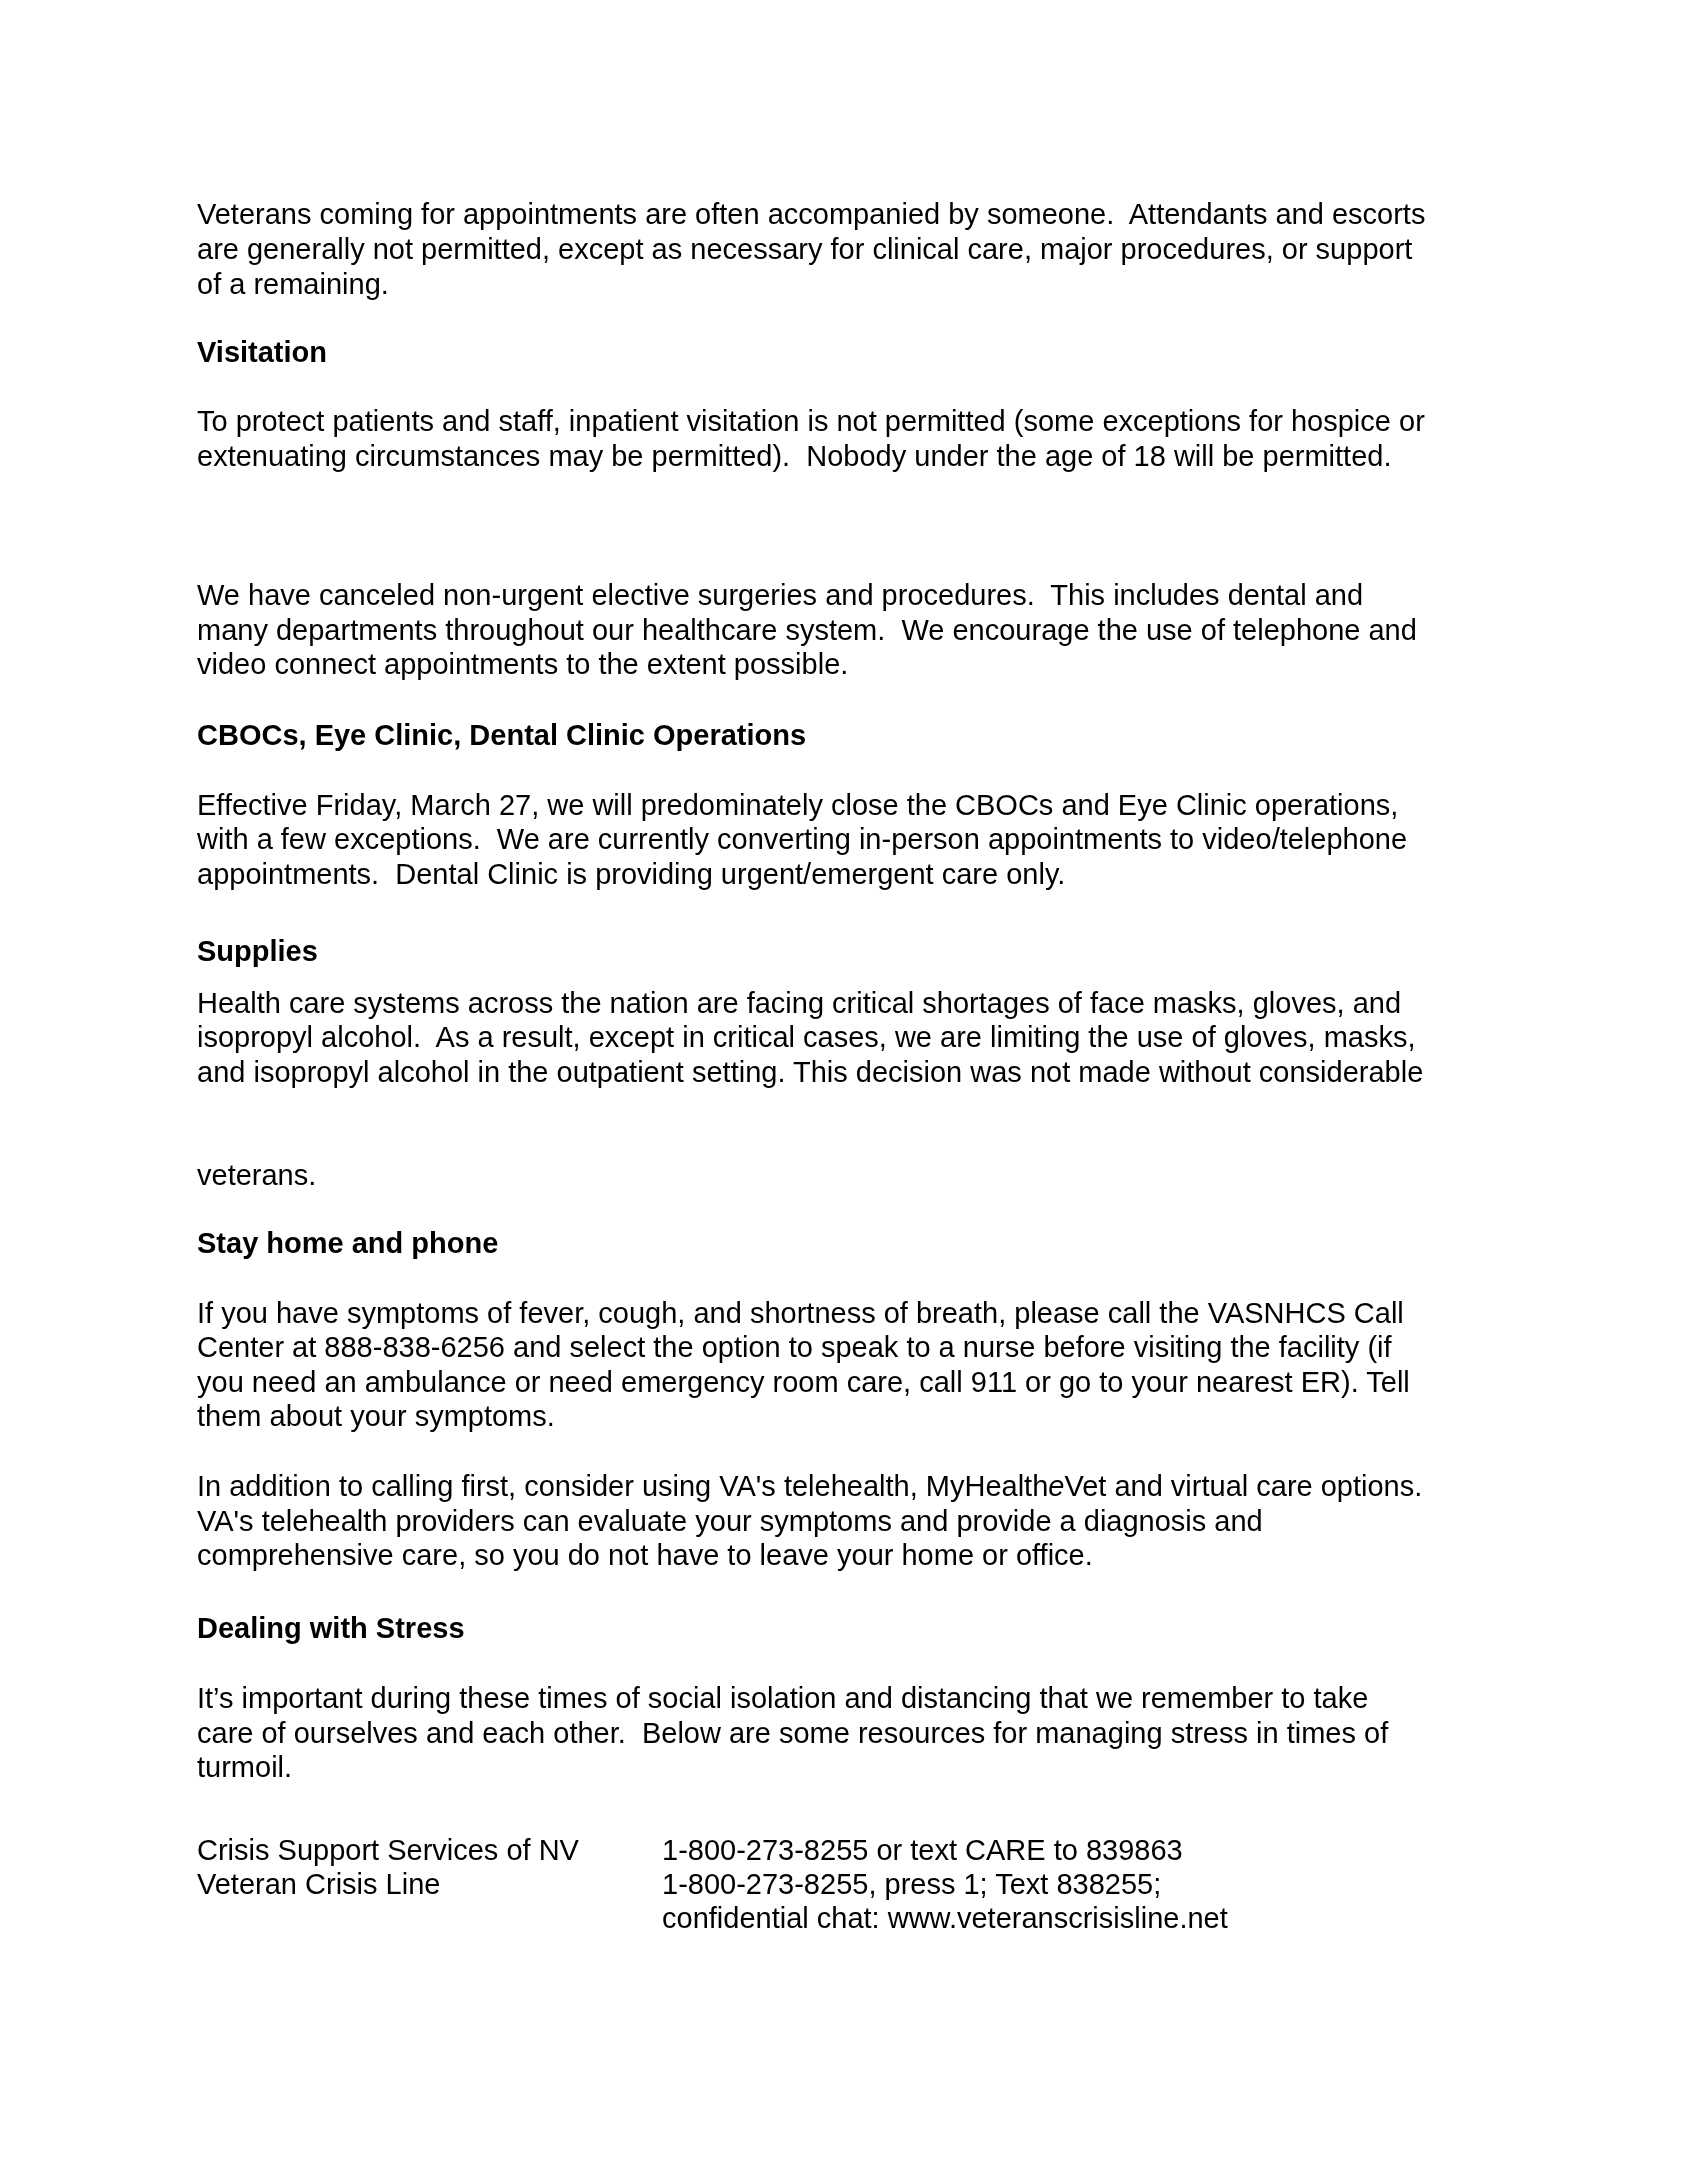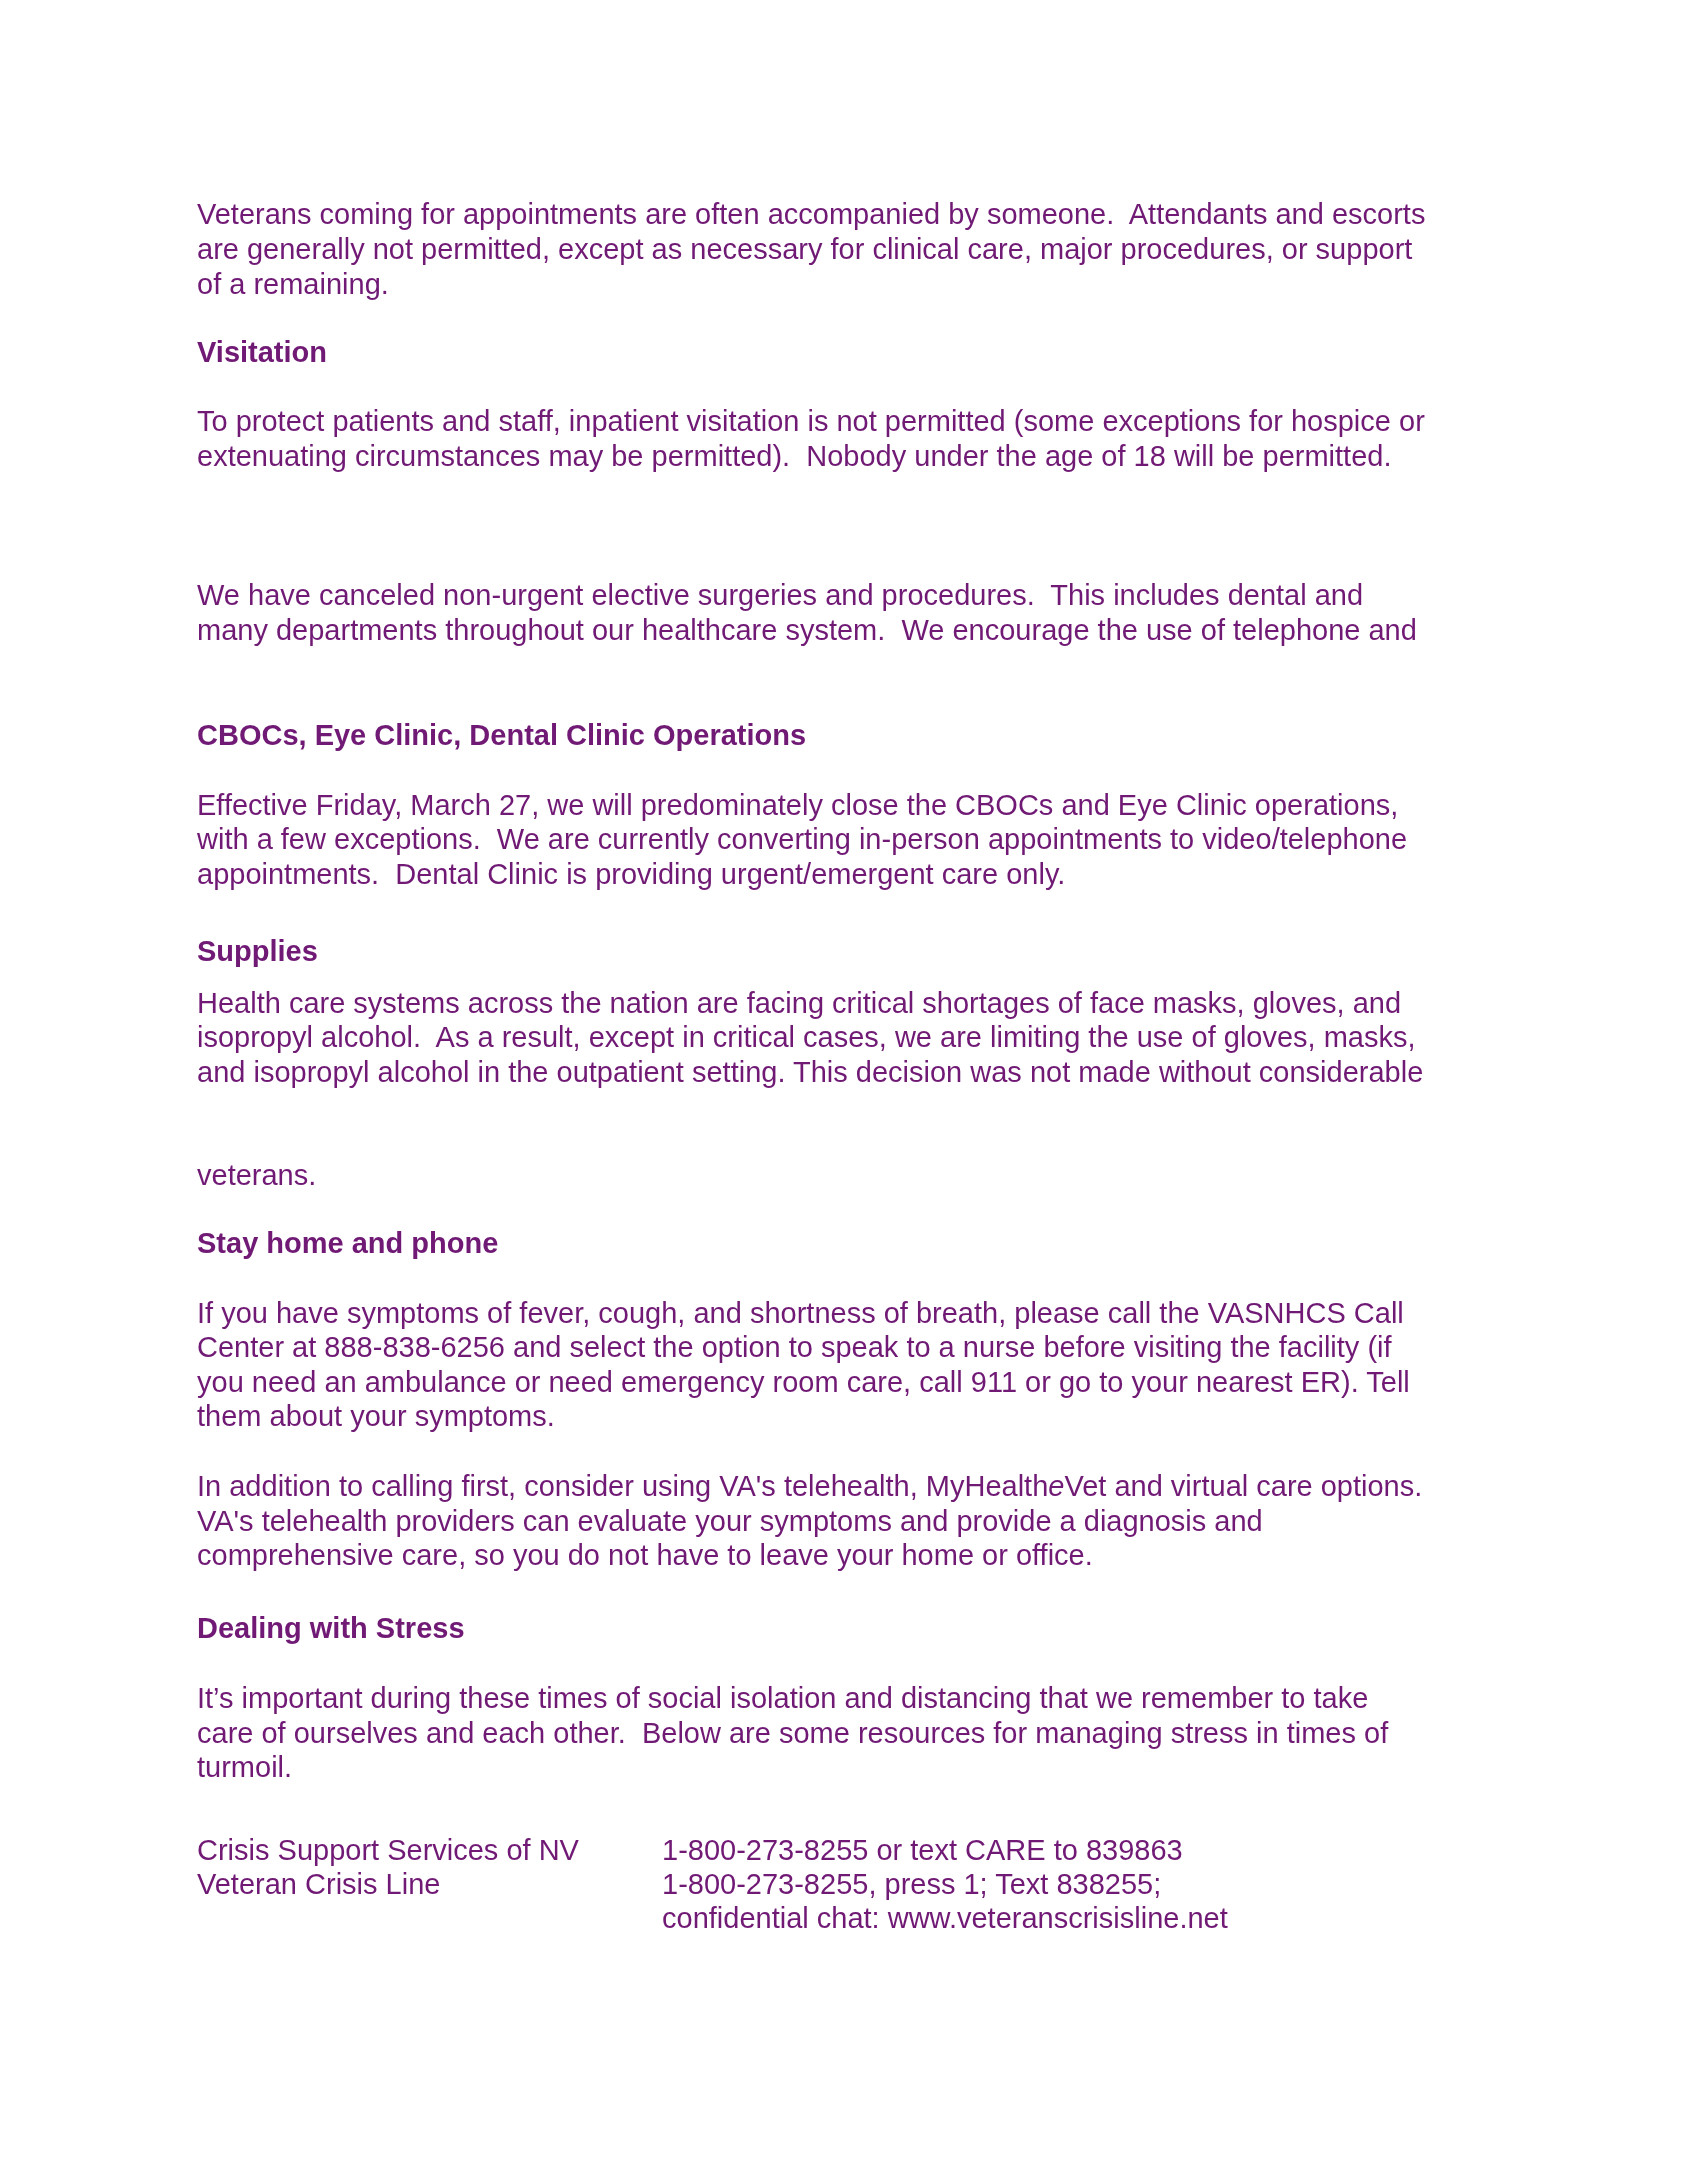--- a/index.html
+++ b/index.html
@@ -4,21 +4,21 @@
 <style>
   html, body { margin: 0; padding: 0; background: #ffffff; }
   body { width: 1687px; height: 2183px; position: relative; overflow: hidden; }
   .page { position: absolute; left: 0; top: 0; width: 1687px; height: 2183px; background: #ffffff; }
   .line {
     position: absolute;
     left: 197px;
     font-family: "Liberation Sans", sans-serif;
     font-size: 29px;
     line-height: 34px;
-    color: #701a75;
+    color: #000000;
     white-space: pre;
   }
   .heading { font-weight: bold; }
   .col2 { left: 662px; text-align: center; }
   .ital { font-style: italic; }
 </style>
 </head>
 <body>
 
 <div class="page">
@@ -26,20 +26,21 @@
   <div class="line" style="top:197px">Veterans coming for appointments are often accompanied by someone.  Attendants and escorts</div>
   <div class="line" style="top:232px">are generally not permitted, except as necessary for clinical care, major procedures, or support</div>
   <div class="line" style="top:267px">of a remaining.</div>
 
   <div class="line heading" style="top:335px">Visitation</div>
   <div class="line" style="top:404px">To protect patients and staff, inpatient visitation is not permitted (some exceptions for hospice or</div>
   <div class="line" style="top:439px">extenuating circumstances may be permitted).  Nobody under the age of 18 will be permitted.</div>
 
   <div class="line" style="top:578px">We have canceled non-urgent elective surgeries and procedures.  This includes dental and</div>
   <div class="line" style="top:613px">many departments throughout our healthcare system.  We encourage the use of telephone and</div>
+  <div class="line" style="top:647px">video connect appointments to the extent possible.</div>
 
   <div class="line heading" style="top:718px">CBOCs, Eye Clinic, Dental Clinic Operations</div>
   <div class="line" style="top:788px">Effective Friday, March 27, we will predominately close the CBOCs and Eye Clinic operations,</div>
   <div class="line" style="top:822px">with a few exceptions.  We are currently converting in-person appointments to video/telephone</div>
   <div class="line" style="top:857px">appointments.  Dental Clinic is providing urgent/emergent care only.</div>
 
   <div class="line heading" style="top:934px">Supplies</div>
   <div class="line" style="top:986px">Health care systems across the nation are facing critical shortages of face masks, gloves, and</div>
   <div class="line" style="top:1020px">isopropyl alcohol.  As a result, except in critical cases, we are limiting the use of gloves, masks,</div>
   <div class="line" style="top:1055px">and isopropyl alcohol in the outpatient setting. This decision was not made without considerable</div>

